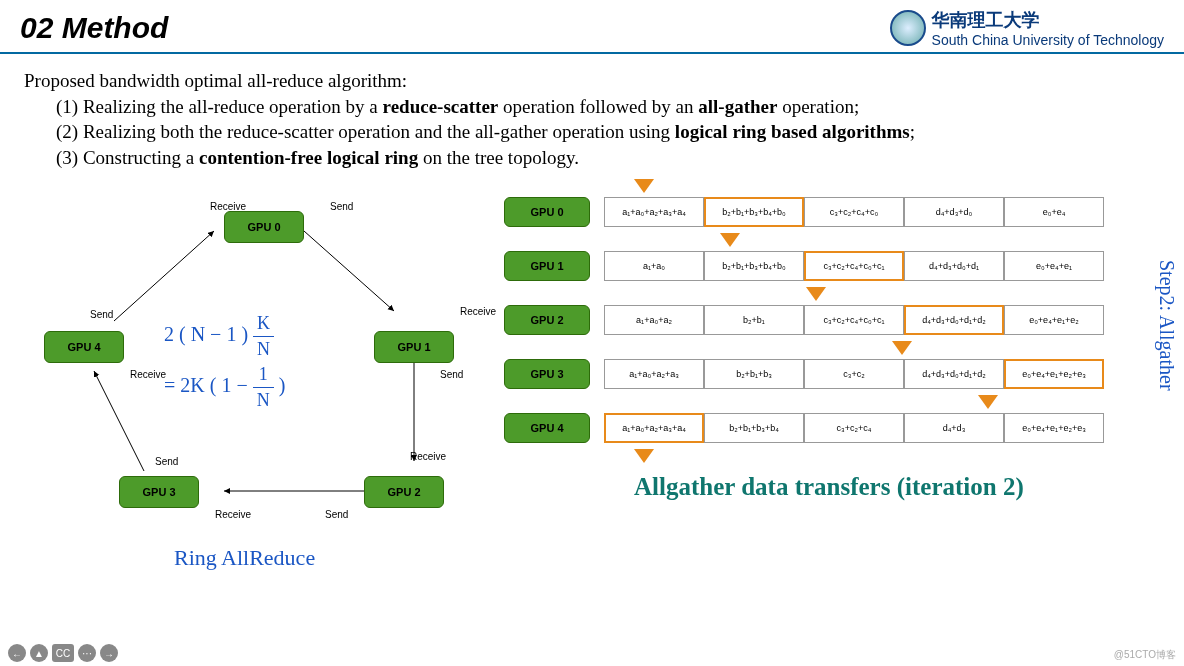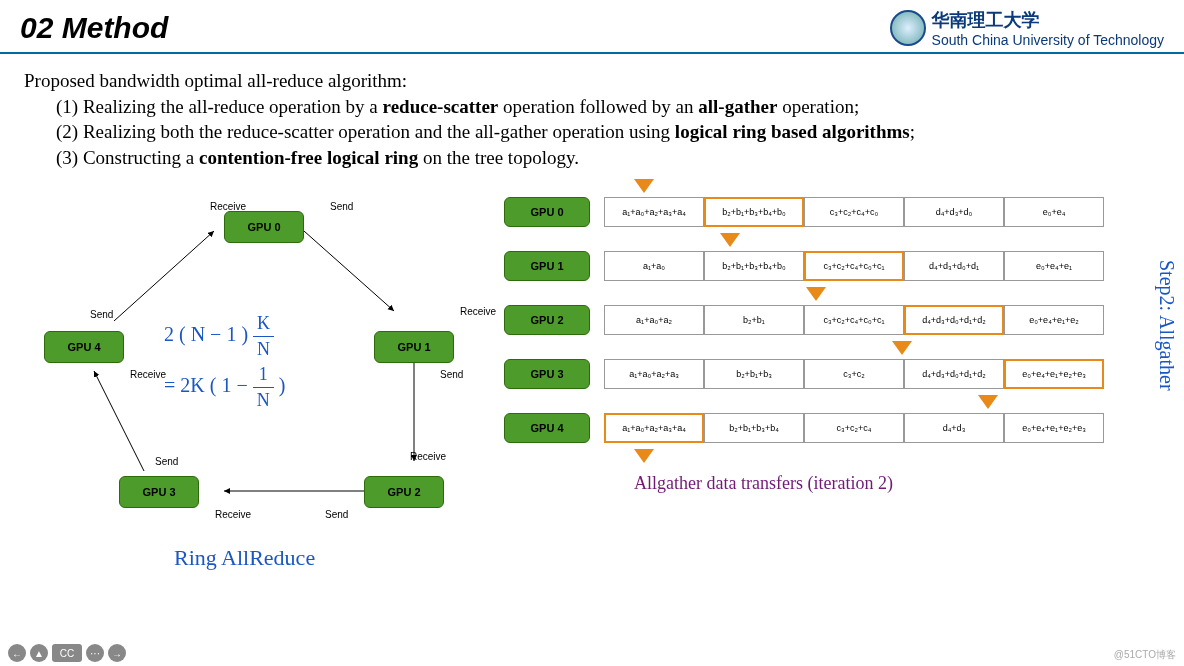--- a/index.html
+++ b/index.html
@@ -24,25 +24,25 @@
   .formula .frac .den { display: block; padding: 0 4px; }
   .caption-left { position: absolute; bottom: 0; left: 150px; color: #1a56c4; font-size: 22px; }
   .right-diag { flex: 1; position: relative; height: 400px; margin-left: 20px; }
   .row { display: flex; align-items: center; margin-bottom: 18px; }
   .gpu-r { background: #4d9b2a; border: 1px solid #2d6b0a; border-radius: 6px; width: 86px; height: 30px; font-size: 11px; font-weight: bold; font-family: Arial; display: flex; align-items: center; justify-content: center; margin-right: 14px; }
   .cells { display: flex; }
   .cell { width: 100px; height: 30px; border: 1px solid #999; font-size: 9px; display: flex; align-items: center; justify-content: center; font-family: Arial; }
   .cell.hl { border: 2px solid #e88a1a; }
   .arrow-down { width: 0; height: 0; border-left: 7px solid transparent; border-right: 7px solid transparent; border-top: 10px solid #888; margin: -12px 0 4px 0; }
   .arrow-down.hl { border-top-color: #e88a1a; border-left-width: 10px; border-right-width: 10px; border-top-width: 14px; }
-  .caption-right { color: #701a75; font-size: 18px; margin-top: 10px; margin-left: 130px; }
+  .caption-right { color: #0f766e; font-size: 25px; margin-top: 10px; margin-left: 130px; font-weight: bold; }
   .side-label { position: absolute; right: 6px; top: 260px; writing-mode: vertical-rl; color: #1a56c4; font-size: 20px; }
   .footer { position: absolute; bottom: 4px; left: 8px; display: flex; gap: 4px; }
   .fbtn { width: 18px; height: 18px; border-radius: 50%; background: #888; color: #fff; font-size: 10px; display: flex; align-items: center; justify-content: center; font-family: Arial; }
-  .fbtn.sq { border-radius: 3px; width: 30px; }
+  .fbtn.sq { border-radius: 3px; width: 22px; }
   .watermark { position: absolute; bottom: 4px; right: 8px; font-size: 10px; color: #aaa; font-family: Arial; }
   svg.ring-arrows { position: absolute; top: 0; left: 0; pointer-events: none; }
 </style>
 </head>
 <body>
 
 <div class="header">
   <div class="title">02 Method</div>
   <div class="logo-area">
     <div class="logo-circle"></div>

